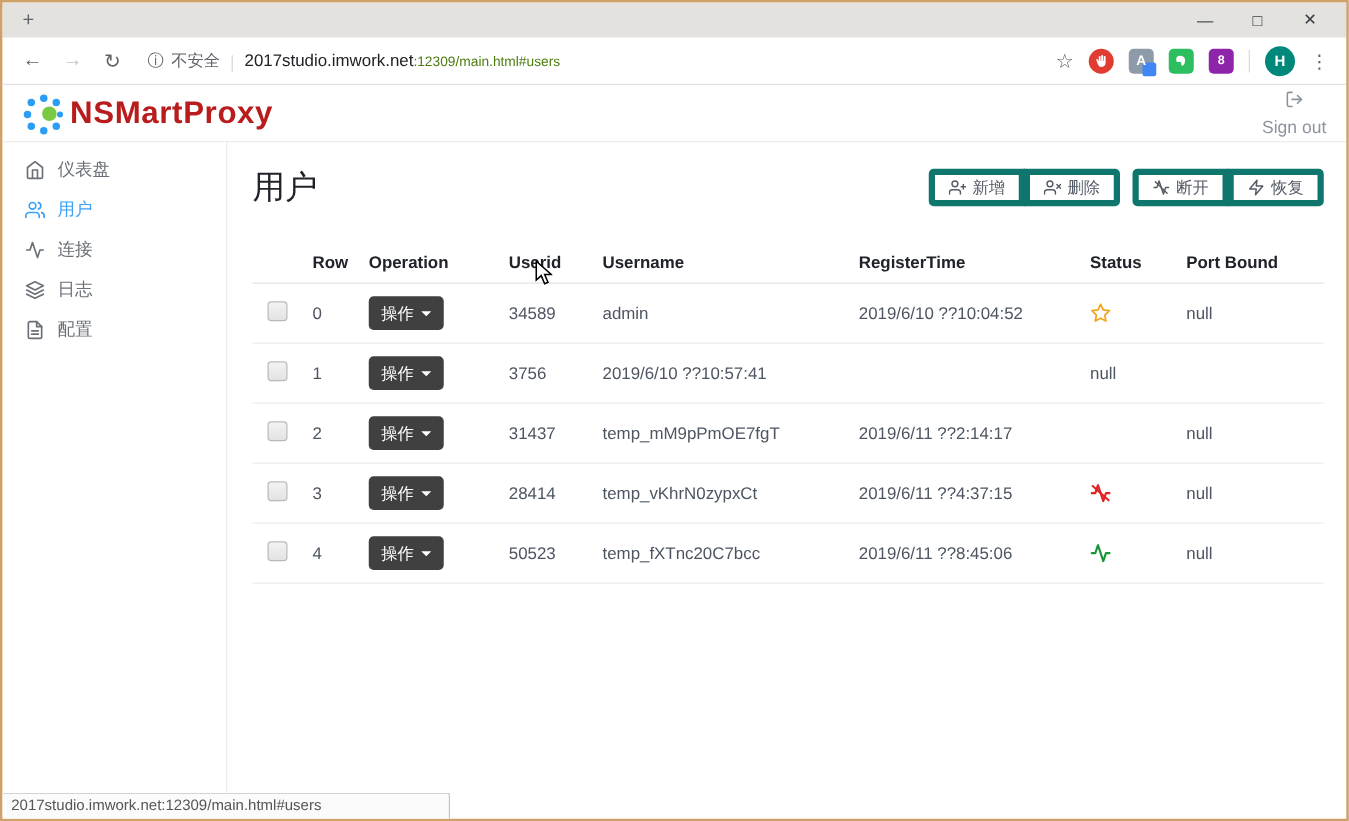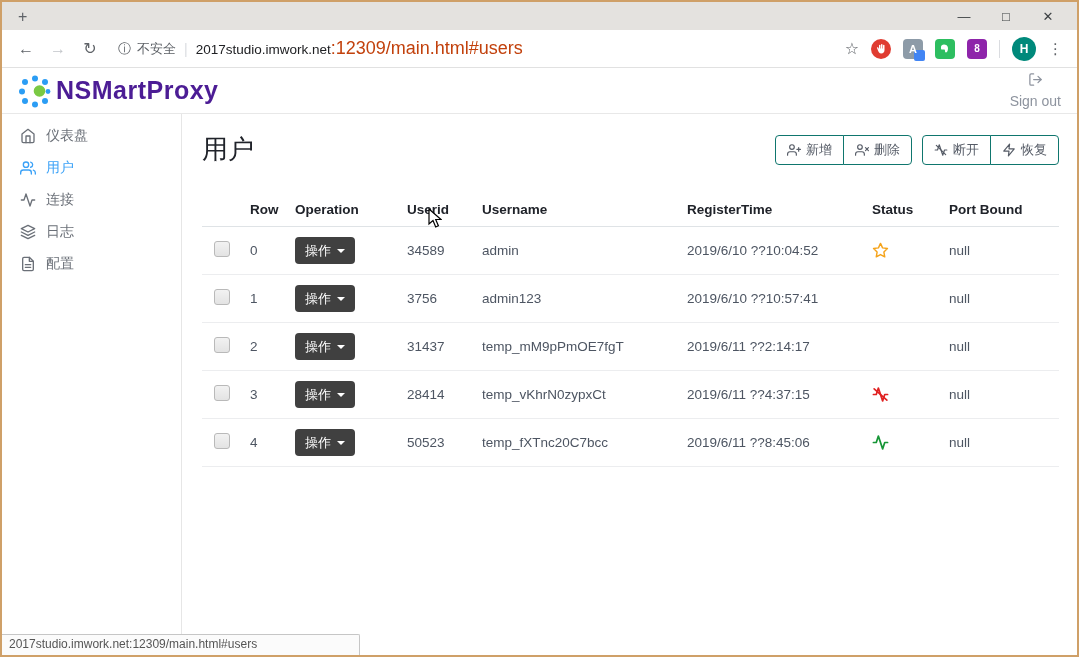--- a/index.html
+++ b/index.html
@@ -26,52 +26,52 @@
   .toolbar {
     height:38px; background:#fff; border-bottom:1px solid #e1e1e1;
     display:flex; align-items:center; padding:0 10px; gap:4px;
   }
   .navic { font-size:16px; color:#5f6368; width:28px; text-align:center; }
   .navic.disabled { color:#c2c5c9; }
   .omni { display:flex; align-items:center; gap:8px; margin-left:10px; flex:1; }
   .sec-info { font-size:13px; color:#5f6368; display:flex; align-items:center; gap:6px; }
   .omni-sep { color:#dadce0; font-size:14px; }
   .url-host { font-size:13.5px; color:#202124; }
-  .url-rest { font-size:18px; color:#c2410c; }
+  .url-rest { font-size:11px; color:#4d7c0f; }
   .tool-icons { display:flex; align-items:center; gap:12px; padding-right:4px; }
   .star-ic { font-size:16px; color:#5f6368; }
   .ext { width:20px; height:20px; border-radius:4px; position:relative; display:flex; align-items:center; justify-content:center; }
   .ext-adblock { background:#e03c31; border-radius:50%; }
   .ext-translate { background:#8d9ba8; }
   .ext-translate::after { content:""; position:absolute; right:-2px; bottom:-2px; width:11px; height:11px; background:#4285f4; border-radius:2px; }
   .ext-translate span { color:#fff; font-size:11px; font-weight:bold; z-index:1; }
   .ext-evernote { background:#2dbe60; }
   .ext-purple { background:#8e24aa; }
   .ext-purple span, .ext-evernote span { color:#fff; font-size:10px; font-weight:bold; }
   .vbar { width:1px; height:18px; background:#dadce0; }
   .avatar { width:24px; height:24px; border-radius:50%; background:#00897b; color:#fff; font-size:12px; font-weight:bold; display:flex; align-items:center; justify-content:center; }
   .kebab { font-size:15px; color:#5f6368; letter-spacing:0; }
   
   .appheader { height:46px; background:#fff; border-bottom:1px solid #e8e8e8; display:flex; align-items:center; padding:0 16px; }
   .brand { display:flex; align-items:center; gap:4px; }
-  .brand-text { font-size:25px; font-weight:bold; color:#4c1d95; letter-spacing:.5px; }
+  .brand-text { font-size:25px; font-weight:bold; color:#b91c1c; letter-spacing:.5px; }
   .signout { margin-left:auto; display:flex; align-items:center; gap:6px; color:#8d939e; font-size:14px;flex-direction:column; }
   
   .bodyrow { display:flex; height:539px; }
   .sidebar { width:180px; background:#fff; border-right:1px solid #e6e6e6; padding-top:6px; }
   .side-item { height:32px; display:flex; align-items:center; gap:10px; padding-left:18px; font-size:14px; color:#6b7078; cursor:default; }
   .side-item.active { color:#3aa1f7; }
   .side-item svg { flex:0 0 auto; }
   .main { flex:1; padding:18px 18px 0 20px; background:#fff; }
   .main-top { display:flex; align-items:center; }
   .page-title { font-size:26px; font-weight:500; color:#20232a; }
   .btn-groups { margin-left:auto; display:flex; gap:10px; }
   .btn-group { display:inline-flex; }
   .btn {
-    height:30px; padding:0 11px; background:#fff; border:1px solid #0f766e; color:#555b66;
+    height:30px; padding:0 11px; background:#fff; border:5px solid #0f766e; color:#555b66;
     font-size:13px; display:inline-flex; align-items:center; gap:5px; font-family:inherit;
   }
   .btn-group .btn:first-child { border-radius:4px 0 0 4px; }
   .btn-group .btn:last-child { border-radius:0 4px 4px 0; margin-left:-1px; }
   
   .table { margin-top:26px; }
   .thead, .trow {
     display:grid;
     grid-template-columns:36px 45px 112px 75px 205px 185px 77px 1fr;
     align-items:center; padding-left:12px;
@@ -280,21 +280,20 @@
                 <path d="M12 2l2.9 6.26 6.9 1.01-5 4.87 1.18 6.86L12 17.77 6.02 21l1.18-6.86-5-4.87 6.9-1.01z"></path>
               </svg>
             </div>
             <div>null</div>
           </div>
           <div class="trow">
             <div><span class="cb"></span></div>
             <div>1</div>
             <div><button class="op-btn">操作<span class="caret"></span></button></div>
             <div>3756</div>
-            <div>admin123</div>
             <div>2019/6/10 ??10:57:41</div>
             <div class="status-cell"></div>
             <div>null</div>
           </div>
           <div class="trow">
             <div><span class="cb"></span></div>
             <div>2</div>
             <div><button class="op-btn">操作<span class="caret"></span></button></div>
             <div>31437</div>
             <div>temp_mM9pPmOE7fgT</div>

